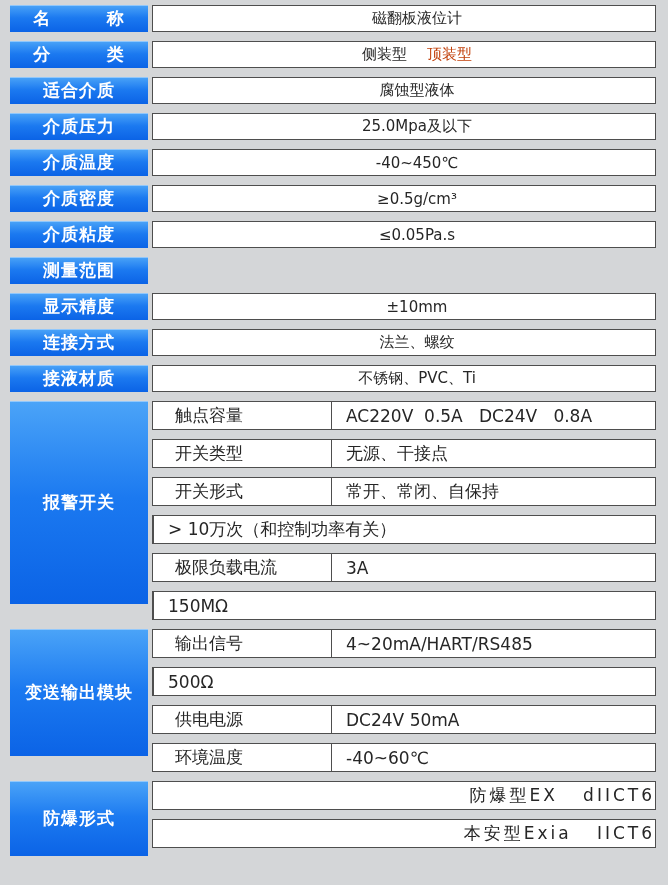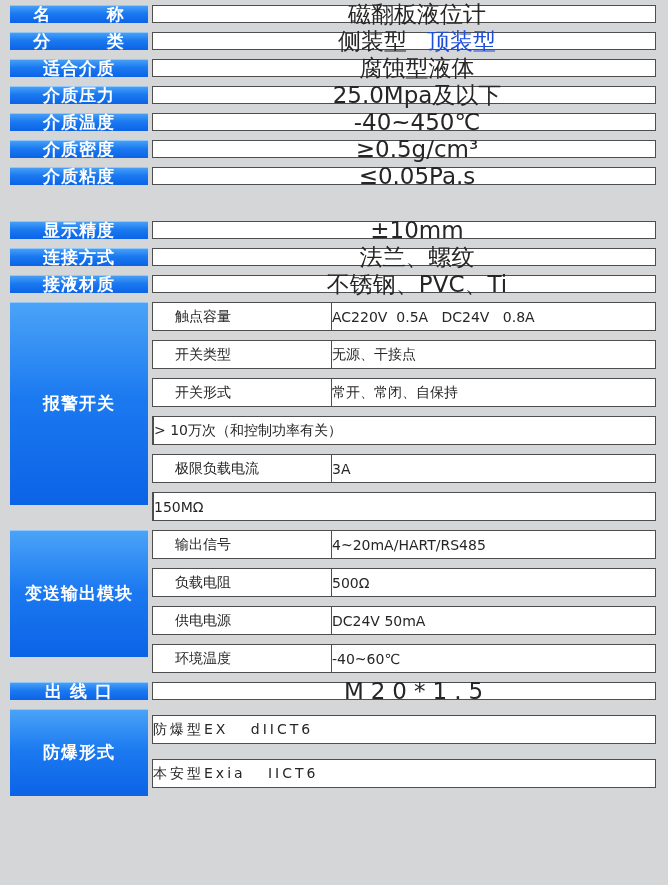--- a/index.html
+++ b/index.html
@@ -4,59 +4,59 @@
 <style>
   html,body{margin:0;padding:0;}
   body{
     width:668px;height:885px;overflow:hidden;
     background:#d4d6d8;
     font-family:"DejaVu Sans","Liberation Sans",sans-serif;
   }
   .wrap{padding:5px 12px 0 10px;box-sizing:border-box;}
 
   
-  .row{display:flex;align-items:stretch;height:18px;margin-bottom:9px;}
+  .row{display:flex;align-items:stretch;height:27px;margin-bottom:9px;}
   .lbl{
     width:138px;flex:0 0 138px;
     background:linear-gradient(180deg,#4ba4f8 0%,#1b79f0 48%,#0b63e6 100%);
     box-shadow:inset 0 1px 0 rgba(255,255,255,.4);
     color:#fff;font-weight:bold;font-size:17px;
     display:flex;align-items:center;justify-content:center;
     white-space:pre;letter-spacing:1px;
   }
   .cell{
     flex:1;margin-left:4px;background:#fff;
     border:1.5px solid #4e4e4e;
     display:flex;align-items:center;justify-content:center;
-    font-size:23px;color:#262626;white-space:pre;padding-left:26px;
+    font-size:15px;color:#262626;white-space:pre;padding-left:26px;
   }
-  .cell .sec{color:#1d4ed8;margin-left:20px;}
+  .cell .sec{color:#c2410c;margin-left:20px;}
 
   
   .group{position:relative;margin-bottom:9px;}
   .group .glbl{
     position:absolute;left:0;top:0;bottom:16px;width:138px;
     background:linear-gradient(180deg,#4ba4f8 0%,#1b79f0 48%,#0b63e6 100%);
     box-shadow:inset 0 1px 0 rgba(255,255,255,.4);
     color:#fff;font-weight:bold;font-size:17px;
     display:flex;align-items:center;justify-content:center;
     white-space:pre;letter-spacing:1px;
   }
   .group.tall .glbl{bottom:-8px;}
   .grows{margin-left:142px;display:flex;flex-direction:column;}
   .srow{
     height:27px;margin-bottom:9px;background:#fff;
     border:1.5px solid #4e4e4e;
     display:flex;align-items:stretch;
-    font-size:14px;color:#262626;white-space:pre;
+    font-size:17px;color:#262626;white-space:pre;
   }
   .srow:last-child{margin-bottom:0;}
   .skey{width:178px;flex:0 0 178px;display:flex;align-items:center;padding-left:22px;box-sizing:border-box;}
-  .sval{flex:1;border-left:1.5px solid #4e4e4e;display:flex;align-items:center;text-align:right;}
-  .srow.centered{justify-content:flex-start;align-items:center;margin-top:6px;}
+  .sval{flex:1;border-left:1.5px solid #4e4e4e;display:flex;align-items:center;padding-left:14px;text-align:right;}
+  .srow.centered{justify-content:flex-end;align-items:center;}
 
   .ls7{letter-spacing:7px;}
   .ls3{letter-spacing:3px;}
 </style>
 </head>
 <body>
 
 <div class="wrap">
     <div class="row">
       <div class="lbl">名        称</div>
@@ -80,20 +80,21 @@
     </div>
     <div class="row">
       <div class="lbl">介质密度</div>
       <div class="cell"><span>≥0.5g/cm³</span></div>
     </div>
     <div class="row">
       <div class="lbl">介质粘度</div>
       <div class="cell"><span>≤0.05Pa.s</span></div>
     </div>
     <div class="row">
+      <div class="lbl">测量范围</div>
     </div>
     <div class="row">
       <div class="lbl">显示精度</div>
       <div class="cell"><span>±10mm</span></div>
     </div>
     <div class="row">
       <div class="lbl">连接方式</div>
       <div class="cell"><span>法兰、螺纹</span></div>
     </div>
     <div class="row">
@@ -108,28 +109,24 @@
         <div class="srow"><div class="skey">开关形式</div><div class="sval">常开、常闭、自保持</div></div>
         <div class="srow"><div class="sval">&gt; 10万次（和控制功率有关）</div></div>
         <div class="srow"><div class="skey">极限负载电流</div><div class="sval">3A</div></div>
         <div class="srow"><div class="sval">150MΩ</div></div>
       </div>
     </div>
     <div class="group">
       <div class="glbl">变送输出模块</div>
       <div class="grows">
         <div class="srow"><div class="skey">输出信号</div><div class="sval">4~20mA/HART/RS485</div></div>
-        <div class="srow"><div class="skey">负载电阻</div><div class="sval">500Ω</div></div>
+        <div class="srow"><div class="sval">500Ω</div></div>
         <div class="srow"><div class="skey">供电电源</div><div class="sval">DC24V 50mA</div></div>
         <div class="srow"><div class="skey">环境温度</div><div class="sval">-40~60℃</div></div>
       </div>
-    </div>
-    <div class="row">
-      <div class="lbl">出 线 口</div>
-      <div class="cell ls7"><span>M20*1.5</span></div>
     </div>
     <div class="group tall">
       <div class="glbl">防爆形式</div>
       <div class="grows">
         <div class="srow centered ls3"><span>防爆型EX   dIICT6</span></div>
         <div class="srow centered ls3"><span>本安型Exia   IICT6</span></div>
       </div>
     </div>
   </div>
 

